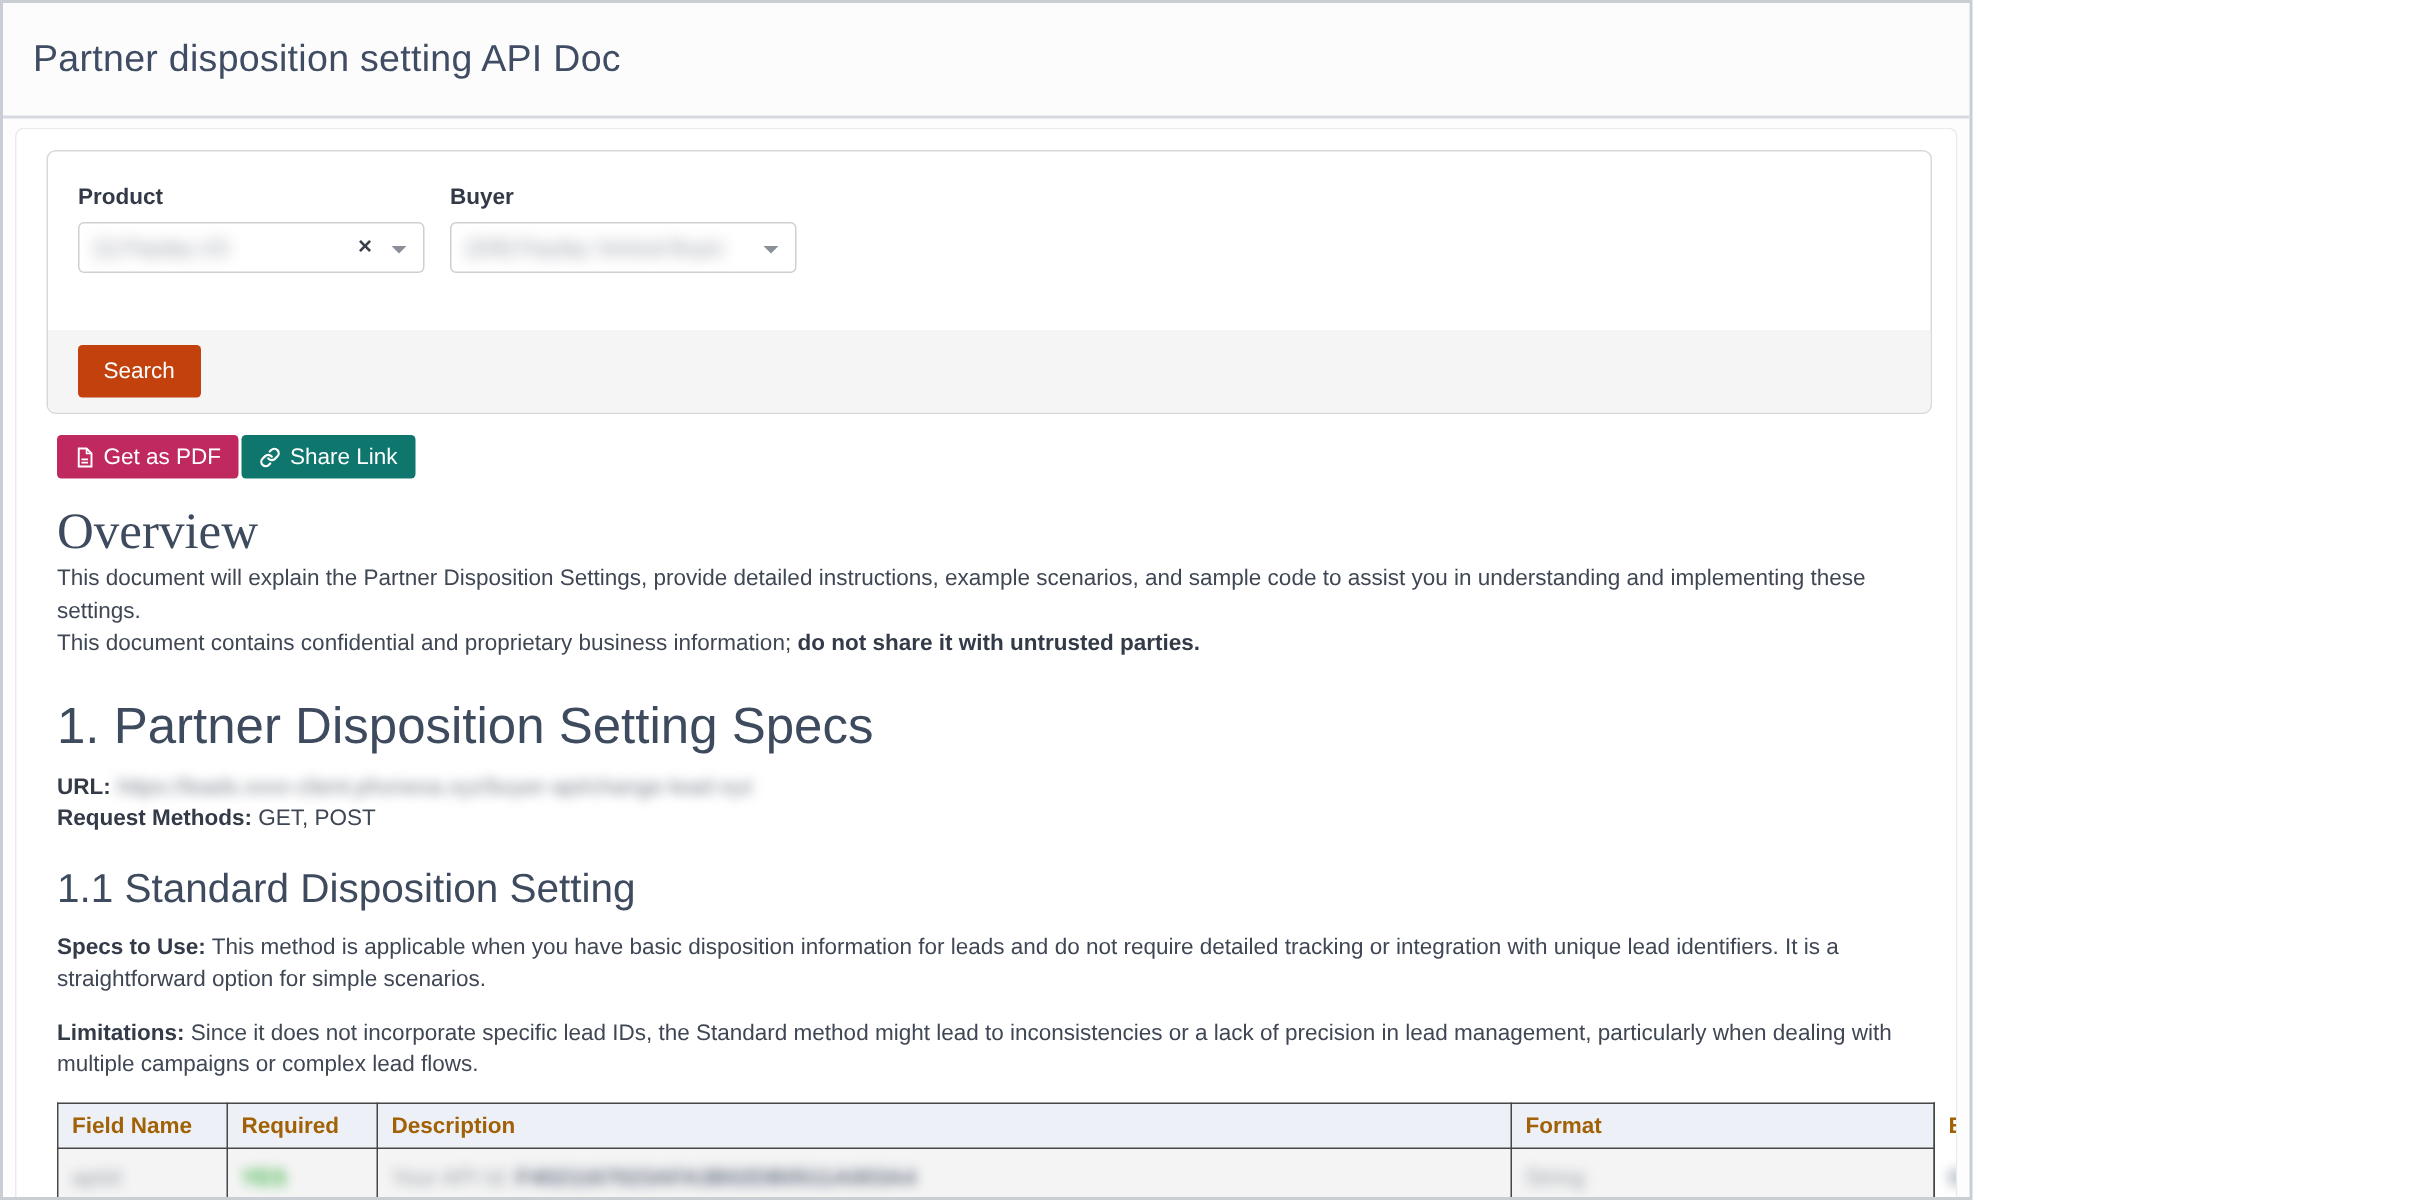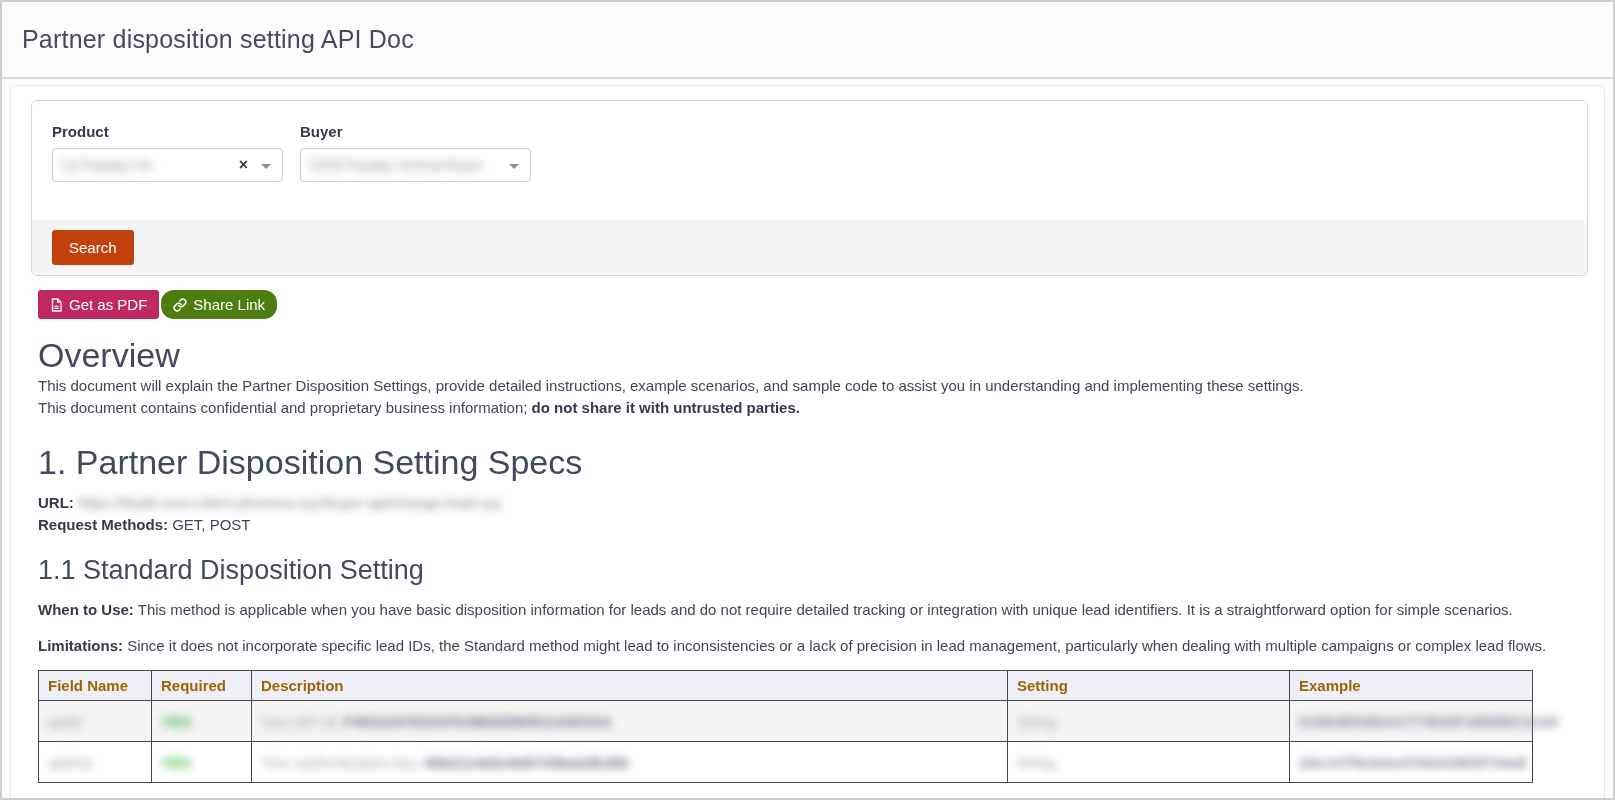--- a/index.html
+++ b/index.html
@@ -3,21 +3,21 @@
 <meta charset="utf-8">
 <style>
   * { box-sizing: border-box; margin: 0; padding: 0; }
   html,body { width: 1615px; height: 800px; }
   body {
     font-family: "Liberation Sans", sans-serif;
     background: #ffffff;
     color: #3f4654;
   }
   .page {
-    width: 1615px; height: 800px;
+    width: 1315px; height: 800px;
     border: 2px solid #c9cdd4;
     background: #fdfdfd;
     overflow: hidden;
   }
   
   .header {
     height: 77px;
     background: #fcfcfc;
     border-bottom: 2px solid #d6dae0;
     display: flex; align-items: center; justify-content: space-between;
@@ -82,26 +82,26 @@
   }
   .btn {
     display: inline-flex; align-items: center; gap: 6px;
     border: none; cursor: pointer;
     color: #fff; font-family: inherit;
     border-radius: 3px;
   }
   .btn-search { background: #c2410c; font-size: 15px; padding: 9px 17px; text-align: right; }
   .actions { margin-top: 14px; padding-left: 7px; display: flex; gap: 2px; }
   .btn-pdf  { background: #bf295f; font-size: 15px; padding: 6px 12px; }
-  .btn-share{ background: #4d7c0f; font-size: 15px; padding: 6px 12px; border-radius: 13px; }
+  .btn-share{ background: #0f766e; font-size: 15px; padding: 6px 12px; }
   .btn svg { display: block; }
   
   .doc { padding-left: 7px; }
   h1 { font-size: 34px; font-weight: 400; color: #3e4b5e; line-height: 40px; }
-  .h1-overview { margin-top: 16px; }
+  .h1-overview { margin-top: 16px; font-family: Liberation Serif, serif; }
   .h1-specs { margin-top: 22px; line-height: 44px; }
   h2 { font-size: 27px; font-weight: 400; color: #3e4b5e; margin-top: 18px; line-height: 34px; }
   p, .kv { font-size: 15px; line-height: 21.5px; color: #3f4654; }
   .p-overview { }
   .b { font-weight: 700; color: #343b48; }
   .kv-block { margin-top: 8px; }
   .url-blur { color: #7c828c; }
   .p-when { margin-top: 12px; }
   .p-limit { margin-top: 14px; }
   
@@ -193,40 +193,40 @@
           <span class="b">URL:</span>
           <span class="blur4 url-blur">https://leads.xxxx-client.phonexa.xyz/buyer-api/change-lead-xyz</span>
         </div>
         <div class="kv">
           <span class="b">Request Methods:</span><span> GET, POST</span>
         </div>
       </div>
 
       <h2>1.1 Standard Disposition Setting</h2>
       <p class="p-when">
-        <span class="b">When to Use:</span><span> This method is applicable when you have basic disposition information for leads and do not require detailed tracking or integration with unique lead identifiers. It is a straightforward option for simple scenarios.</span>
+        <span class="b">Specs to Use:</span><span> This method is applicable when you have basic disposition information for leads and do not require detailed tracking or integration with unique lead identifiers. It is a straightforward option for simple scenarios.</span>
       </p>
       <p class="p-limit">
         <span class="b">Limitations:</span><span> Since it does not incorporate specific lead IDs, the Standard method might lead to inconsistencies or a lack of precision in lead management, particularly when dealing with multiple campaigns or complex lead flows.</span>
       </p>
 
       <table>
         <colgroup>
           <col style="width:113px">
             <col style="width:100px">
             <col style="width:756px">
             <col style="width:282px">
             <col>
         </colgroup>
         <thead>
           <tr>
             <th>Field Name</th>
             <th>Required</th>
             <th>Description</th>
-            <th>Setting</th>
+            <th>Format</th>
             <th>Example</th>
           </tr>
         </thead>
         <tbody>
           <tr class="stripe">
             <td><span class="cell-blur">apiId</span></td>
             <td><span class="cell-blur yes">YES</span></td>
             <td><span class="cell-blur"><span>Your API Id: </span><span class="mono-b">F4021167023AFA3B02DB0511A003A4</span></span></td>
             <td><span class="cell-blur">String</span></td>
             <td><span class="cell-blur ex-b">019D3E54BAA777B43F1BEBEC2193</span></td>

